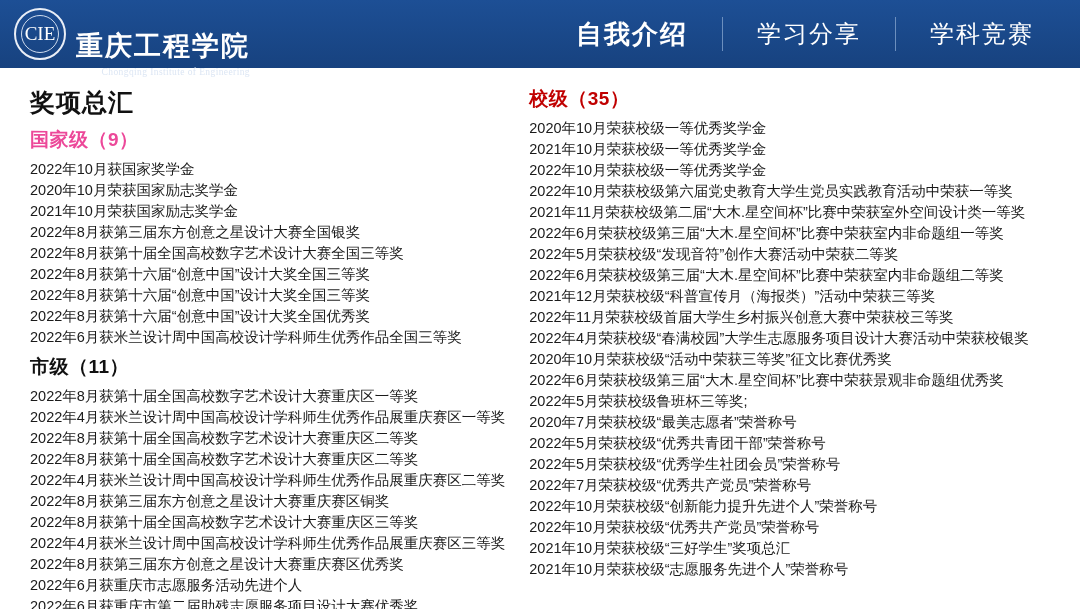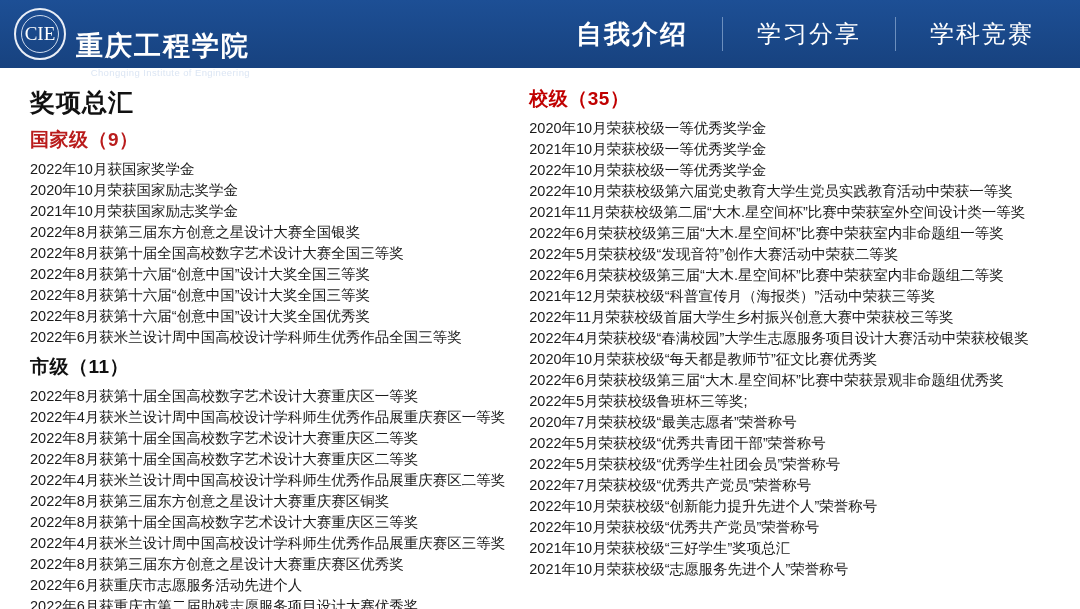--- a/index.html
+++ b/index.html
@@ -69,21 +69,21 @@
     font-weight: bold;
     white-space: nowrap;
     margin-top: 42px;
   }
   .logo-en {
     font-size: 9.5px;
     letter-spacing: 0.4px;
     margin-top: 8px;
     color: #dce6f4;
     white-space: nowrap;
-    font-family: Liberation Sans, sans-serif;
+    font-family: Liberation Serif, serif;
   }
 
   .nav {
     flex: 1;
     display: flex;
     align-items: center;
     justify-content: flex-end;
     padding-right: 12px;
     height: 100%;
   }
@@ -130,21 +130,21 @@
     font-size: 25px;
     font-weight: bold;
     color: #111111;
     letter-spacing: 1px;
     margin: 0 0 8px 0;
     font-family: "Liberation Sans", "DejaVu Sans", sans-serif;
   }
   .section-title {
     font-size: 19px;
     font-weight: bold;
-    color: #b91c1c;
+    color: #ec4899;
     letter-spacing: 0.5px;
     margin: 4px 0 6px 0;
     font-family: "Liberation Sans", "DejaVu Sans", sans-serif;
   }
   .section-title.black {
     color: #111111;
   }
   .section-title.right-head {
     color: #c00000;
     margin-top: 0;
@@ -226,21 +226,21 @@
       <li>2021年10月荣获校级一等优秀奖学金</li>
       <li>2022年10月荣获校级一等优秀奖学金</li>
       <li>2022年10月荣获校级第六届党史教育大学生党员实践教育活动中荣获一等奖</li>
       <li>2021年11月荣获校级第二届“大木.星空间杯”比赛中荣获室外空间设计类一等奖</li>
       <li>2022年6月荣获校级第三届“大木.星空间杯”比赛中荣获室内非命题组一等奖</li>
       <li>2022年5月荣获校级“发现音符”创作大赛活动中荣获二等奖</li>
       <li>2022年6月荣获校级第三届“大木.星空间杯”比赛中荣获室内非命题组二等奖</li>
       <li>2021年12月荣获校级“科普宣传月（海报类）”活动中荣获三等奖</li>
       <li>2022年11月荣获校级首届大学生乡村振兴创意大赛中荣获校三等奖</li>
       <li>2022年4月荣获校级“春满校园”大学生志愿服务项目设计大赛活动中荣获校银奖</li>
-      <li>2020年10月荣获校级“每天都是教师节”征文比赛优秀奖</li>
+      <li>2020年10月荣获校级“活动中荣获三等奖”征文比赛优秀奖</li>
       <li>2022年6月荣获校级第三届“大木.星空间杯”比赛中荣获景观非命题组优秀奖</li>
       <li>2022年5月荣获校级鲁班杯三等奖;</li>
       <li>2020年7月荣获校级“最美志愿者”荣誉称号</li>
       <li>2022年5月荣获校级“优秀共青团干部”荣誉称号</li>
       <li>2022年5月荣获校级“优秀学生社团会员”荣誉称号</li>
       <li>2022年7月荣获校级“优秀共产党员”荣誉称号</li>
       <li>2022年10月荣获校级“创新能力提升先进个人”荣誉称号</li>
       <li>2022年10月荣获校级“优秀共产党员”荣誉称号</li>
       <li>2021年10月荣获校级“三好学生”奖项总汇</li>
       <li>2021年10月荣获校级“志愿服务先进个人”荣誉称号</li>

